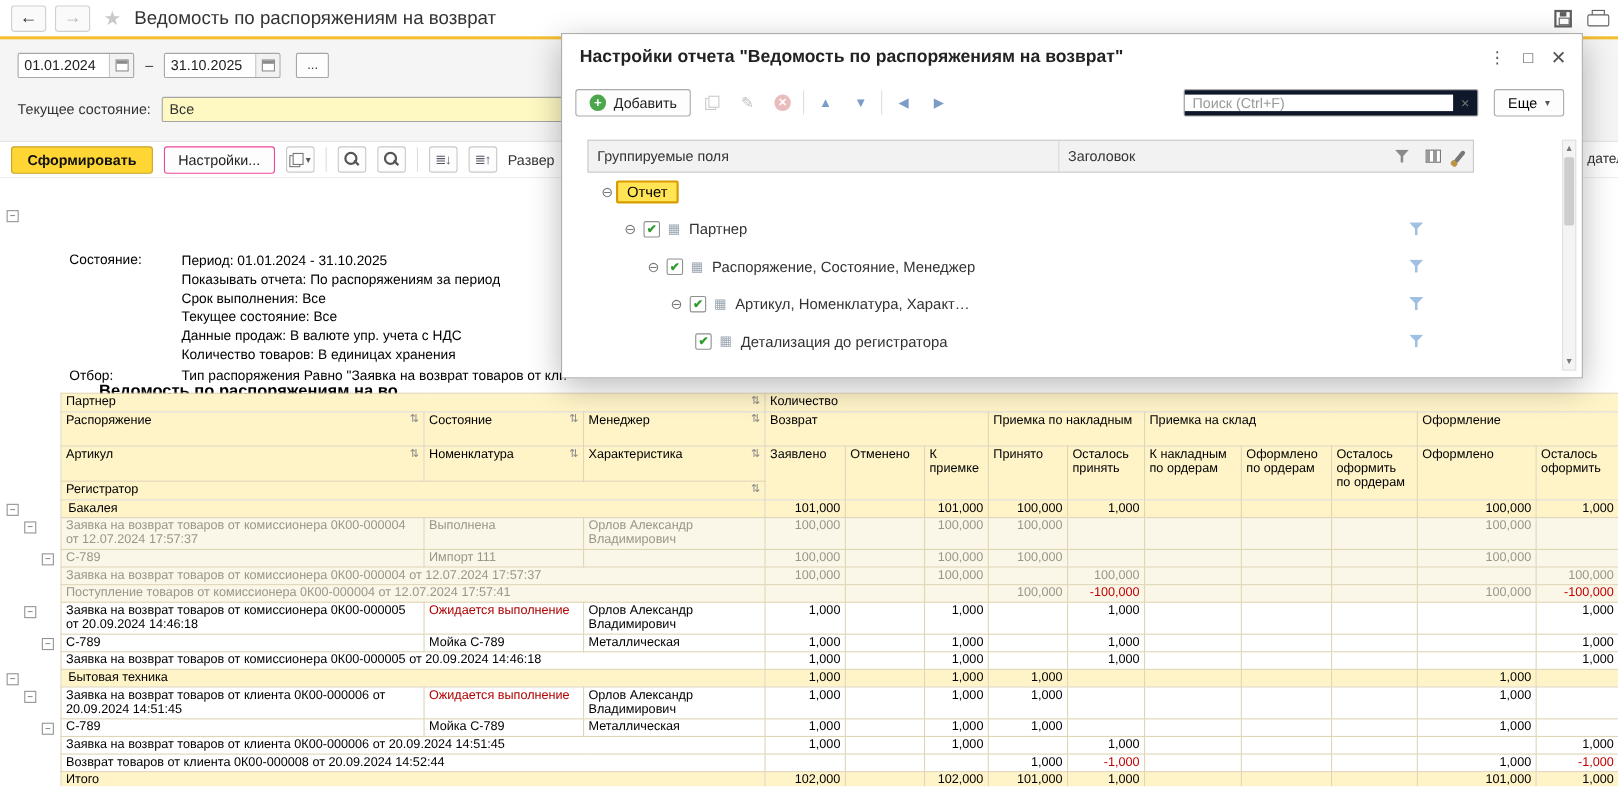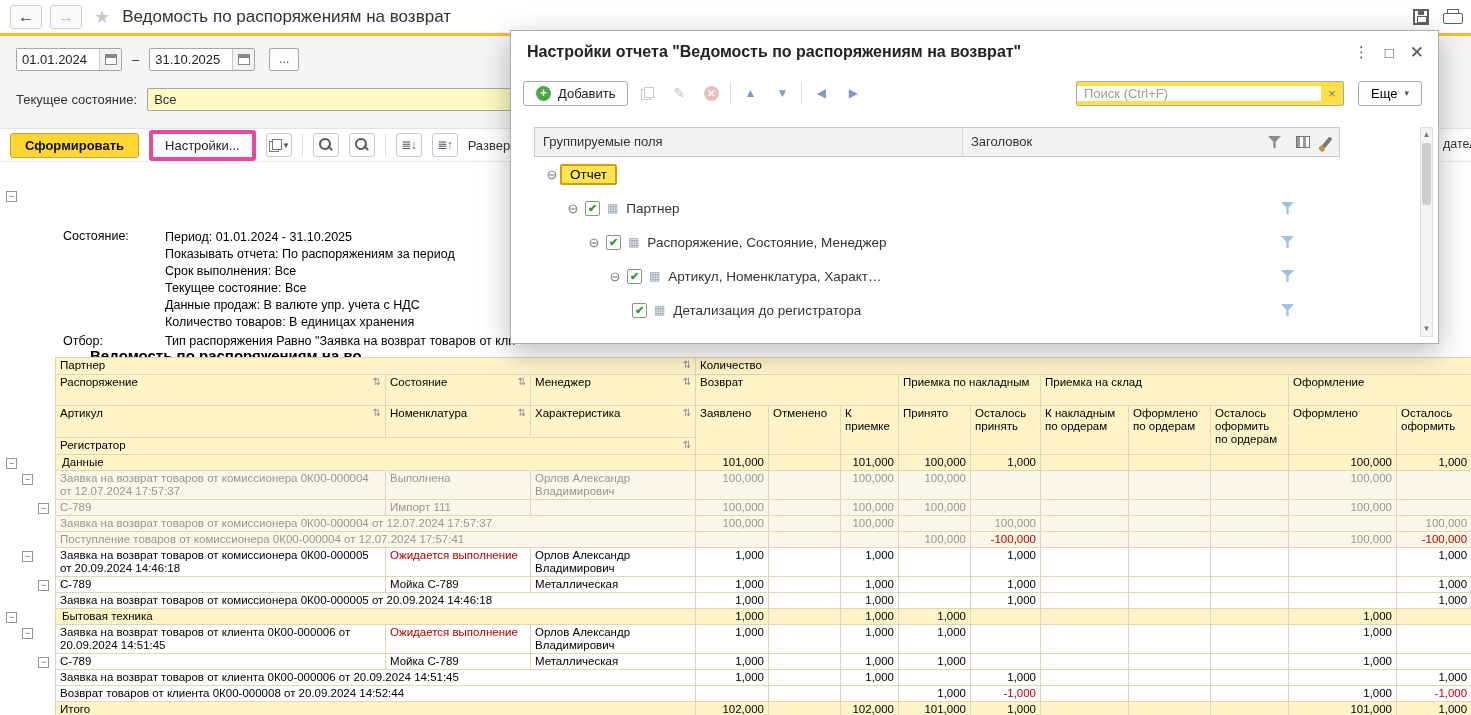--- a/index.html
+++ b/index.html
@@ -32,21 +32,21 @@
   .icon-cal::before { content:""; position:absolute; left:0; top:0; right:0; height:3px; background:#8a8a8a; }
   .dash { margin:0 10px; color:#333; }
   .dots-btn { margin-left:14px; width:30px; height:23px; border:1px solid #a6a6a6; border-radius:2px; background:#fdfdfd; font-size:12px; color:#444; cursor:pointer; }
   .f-label { margin-right:10px; color:#333; }
   .combo { position:relative; width:390px; height:23px; border:1px solid #a6a6a6; border-radius:2px; background:#fef9c3; display:flex; align-items:center; padding:0 22px 0 6px; cursor:pointer; }
   .combo .caret { position:absolute; right:5px; color:#666; font-size:10px; }
 
   
   .cmd-bar { position:absolute; left:0; top:129px; right:0; height:33px; background:#fff; border-bottom:1px solid #ececec; display:flex; align-items:center; gap:10px; padding:0 10px; }
   .btn-generate { background:#ffd633; border:1px solid #c9a227; border-radius:3px; font-weight:bold; font-size:13px; padding:4px 14px; color:#111; cursor:pointer; font-family:inherit; }
-  .btn { background:#fdfdfd; border:4px solid #ec4899; border-radius:3px; font-size:13px; padding:4px 12px; color:#222; cursor:pointer; font-family:inherit; }
+  .btn { background:#fdfdfd; border:1px solid #ec4899; border-radius:3px; font-size:13px; padding:4px 12px; color:#222; cursor:pointer; font-family:inherit; }
   .icon-btn { display:flex; align-items:center; justify-content:center; gap:3px; min-width:26px; height:24px; border:1px solid #c9c9c9; border-radius:3px; background:#fdfdfd; cursor:pointer; }
   .vsep { width:1px; height:22px; background:#ddd; }
   .icon-copy { position:relative; width:12px; height:12px; }
   .icon-copy::before { content:""; position:absolute; left:0; top:2px; width:8px; height:9px; border:1px solid #777; background:#fff; }
   .icon-copy::after { content:""; position:absolute; left:3px; top:0; width:8px; height:9px; border:1px solid #777; background:#fff; }
   .caret-s { font-size:9px; color:#555; }
   .icon-mag { position:relative; width:14px; height:14px; }
   .icon-mag::before { content:""; position:absolute; left:0; top:0; width:8px; height:8px; border:2px solid #555; border-radius:50%; }
   .icon-mag::after { content:""; position:absolute; left:8px; top:9px; width:6px; height:2px; background:#555; transform:rotate(45deg); }
   .icon-sort { font-size:12px; color:#556; letter-spacing:-1px; }
@@ -92,21 +92,21 @@
   .dlg-ctl { display:flex; align-items:center; gap:16px; color:#555; }
   .dlg-ctl span { cursor:pointer; font-size:15px; }
   .dlg-toolbar { height:40px; display:flex; align-items:center; gap:6px; padding:0 12px; }
   .btn-add { display:flex; align-items:center; gap:7px; background:#fdfdfd; border:1px solid #ababab; border-radius:3px; padding:4px 12px; font-size:13px; color:#222; cursor:pointer; font-family:inherit; }
   .plus-circle { width:15px; height:15px; border-radius:50%; background:#4ca64c; color:#fff; font-size:12px; line-height:15px; text-align:center; font-weight:bold; }
   .dtool { width:26px; height:26px; display:flex; align-items:center; justify-content:center; border-radius:3px; cursor:pointer; }
   .dtool.dis { opacity:.38; }
   .icon-pencil { font-size:14px; color:#555; }
   .del-circle { width:15px; height:15px; border-radius:50%; background:#c75454; color:#fff; font-size:10px; line-height:15px; text-align:center; font-weight:bold; }
   .arr { font-size:12px; color:#7a9cc6; }
-  .search-wrap { margin-left:auto; display:flex; align-items:center; width:268px; height:25px; border:1px solid #ababab; border-radius:2px; background:#fde047; }
+  .search-wrap { margin-left:auto; display:flex; align-items:center; width:268px; height:25px; border:1px solid #ababab; border-radius:2px; background:#0f172a; }
   .search-wrap input { flex:1; border:0; outline:none; padding:0 7px; font-size:13px; font-family:inherit; color:#222; }
   .search-wrap input::placeholder { color:#9a9a9a; }
   .search-clear { width:22px; text-align:center; color:#777; font-size:13px; cursor:pointer; }
   .btn-more { display:flex; align-items:center; gap:7px; background:#fdfdfd; border:1px solid #ababab; border-radius:3px; padding:4px 12px; font-size:13px; cursor:pointer; margin-left:8px; margin-right:4px; font-family:inherit; }
   .dlg-grid { position:absolute; left:23px; top:96px; width:806px; }
   .dlg-grid-header { display:flex; align-items:center; height:30px; background:#f2f2f2; border:1px solid #c9c9c9; font-size:13px; color:#333; }
   .gh-col1 { width:428px; padding:0 8px; border-right:1px solid #d8d8d8; line-height:28px; }
   .gh-col2 { flex:1; padding:0 8px; line-height:28px; }
   .gh-icons { display:flex; align-items:center; gap:15px; padding-right:10px; }
   .funnel { width:13px; height:12px; background:#8a8a8a; clip-path:polygon(0 0,100% 0,59% 48%,59% 100%,41% 100%,41% 48%); cursor:pointer; }
@@ -296,21 +296,21 @@
           <th colspan="3">
               <div class="hwrap">
                 <span>Регистратор</span>
                 <span class="sort">⇅</span>
               </div>
             </th>
         </tr>
       </thead>
       <tbody>
           <tr class="row-group">
-            <td class="c-name" colspan="3">Данные</td>
+            <td class="c-name" colspan="3">Бакалея</td>
             <td class="num">101,000</td>
             <td class="num"></td>
             <td class="num">101,000</td>
             <td class="num">100,000</td>
             <td class="num">1,000</td>
             <td class="num"></td>
             <td class="num"></td>
             <td class="num"></td>
             <td class="num">100,000</td>
             <td class="num">1,000</td>

